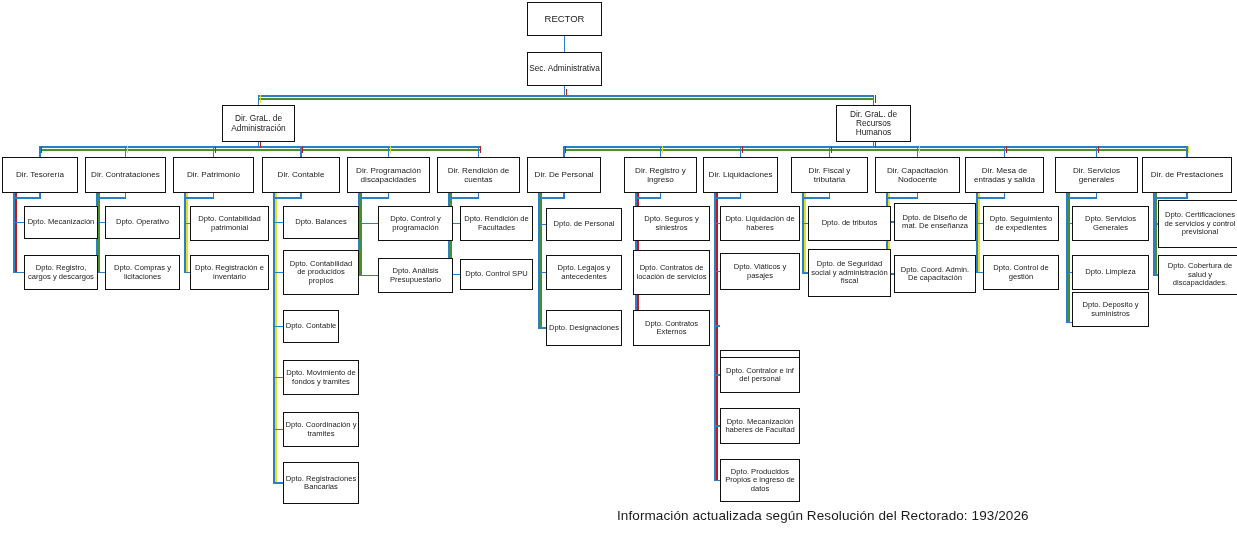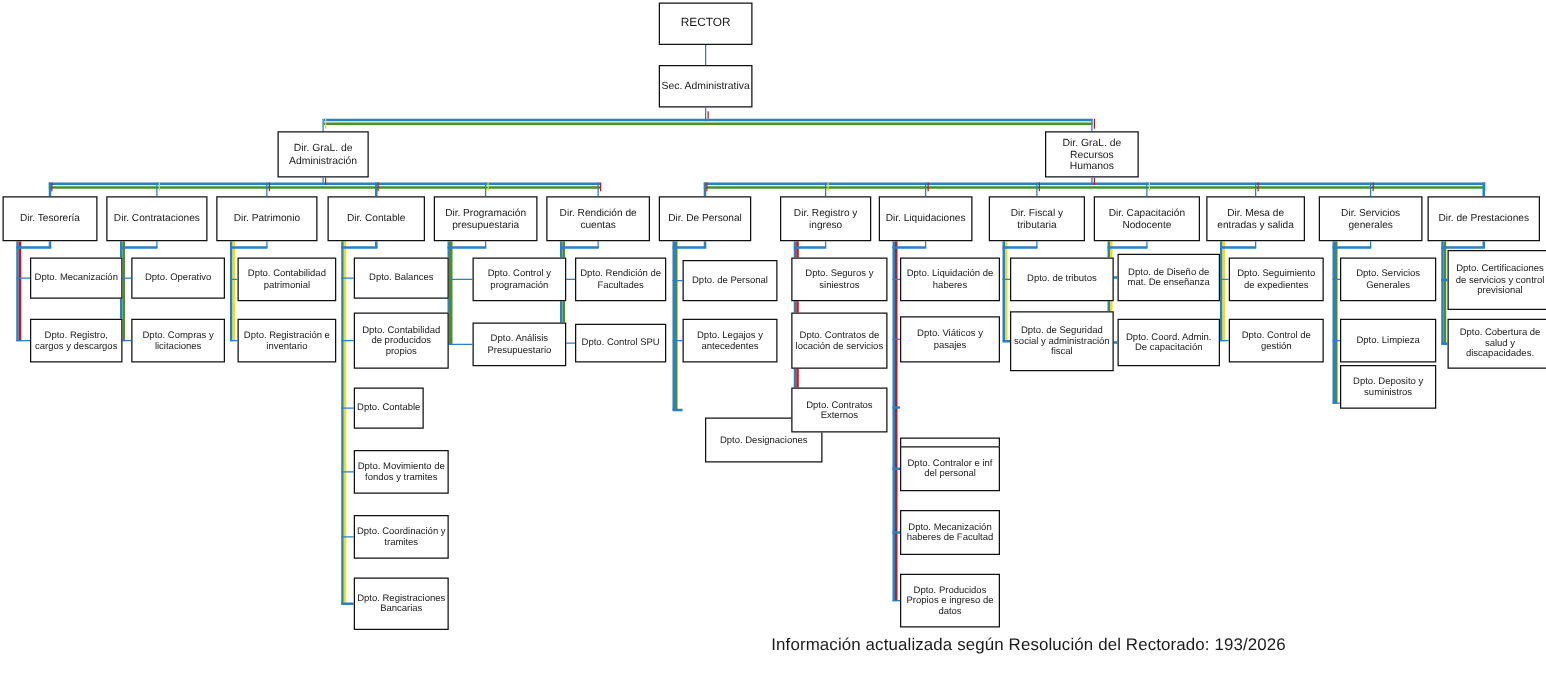--- a/index.html
+++ b/index.html
@@ -263,21 +263,21 @@
       <div class="node lvl3" style="left: 283px; top: 360px; width: 76px; height: 35px;">
         <span class="lbl">Dpto. Movimiento de fondos y tramites</span>
       </div>
       <div class="node lvl3" style="left: 283px; top: 412px; width: 76px; height: 35px;">
         <span class="lbl">Dpto. Coordinación y tramites</span>
       </div>
       <div class="node lvl3" style="left: 283px; top: 462px; width: 76px; height: 42px;">
         <span class="lbl">Dpto. Registraciones Bancarias</span>
       </div>
       <div class="node lvl2" style="left: 347px; top: 157px; width: 83px; height: 36px;">
-        <span class="lbl">Dir. Programación presupuestaria</span>
+        <span class="lbl">Dir. Programación discapacidades</span>
       </div>
       <div class="node lvl3" style="left: 378px; top: 206px; width: 75px; height: 35px;">
         <span class="lbl">Dpto. Control y programación</span>
       </div>
       <div class="node lvl3" style="left: 378px; top: 258px; width: 75px; height: 35px;">
         <span class="lbl">Dpto. Análisis Presupuestario</span>
       </div>
       <div class="node lvl2" style="left: 437px; top: 157px; width: 83px; height: 36px;">
         <span class="lbl">Dir. Rendición de cuentas</span>
       </div>
@@ -289,21 +289,21 @@
       </div>
       <div class="node lvl2" style="left: 527px; top: 157px; width: 74px; height: 36px;">
         <span class="lbl">Dir. De Personal</span>
       </div>
       <div class="node lvl3" style="left: 546px; top: 208px; width: 76px; height: 33px;">
         <span class="lbl">Dpto. de Personal</span>
       </div>
       <div class="node lvl3" style="left: 546px; top: 255px; width: 76px; height: 35px;">
         <span class="lbl">Dpto. Legajos y antecedentes</span>
       </div>
-      <div class="node lvl3" style="left: 564px; top: 310px; width: 94px; height: 36px; margin-top: 24px;">
+      <div class="node lvl3" style="left: 546px; top: 310px; width: 76px; height: 36px;">
         <span class="lbl">Dpto. Designaciones</span>
       </div>
       <div class="node lvl2" style="left: 624px; top: 157px; width: 73px; height: 36px;">
         <span class="lbl">Dir. Registro y ingreso</span>
       </div>
       <div class="node lvl3" style="left: 633px; top: 206px; width: 77px; height: 35px;">
         <span class="lbl">Dpto. Seguros y siniestros</span>
       </div>
       <div class="node lvl3" style="left: 633px; top: 250px; width: 77px; height: 45px;">
         <span class="lbl">Dpto. Contratos de locación de servicios</span>

